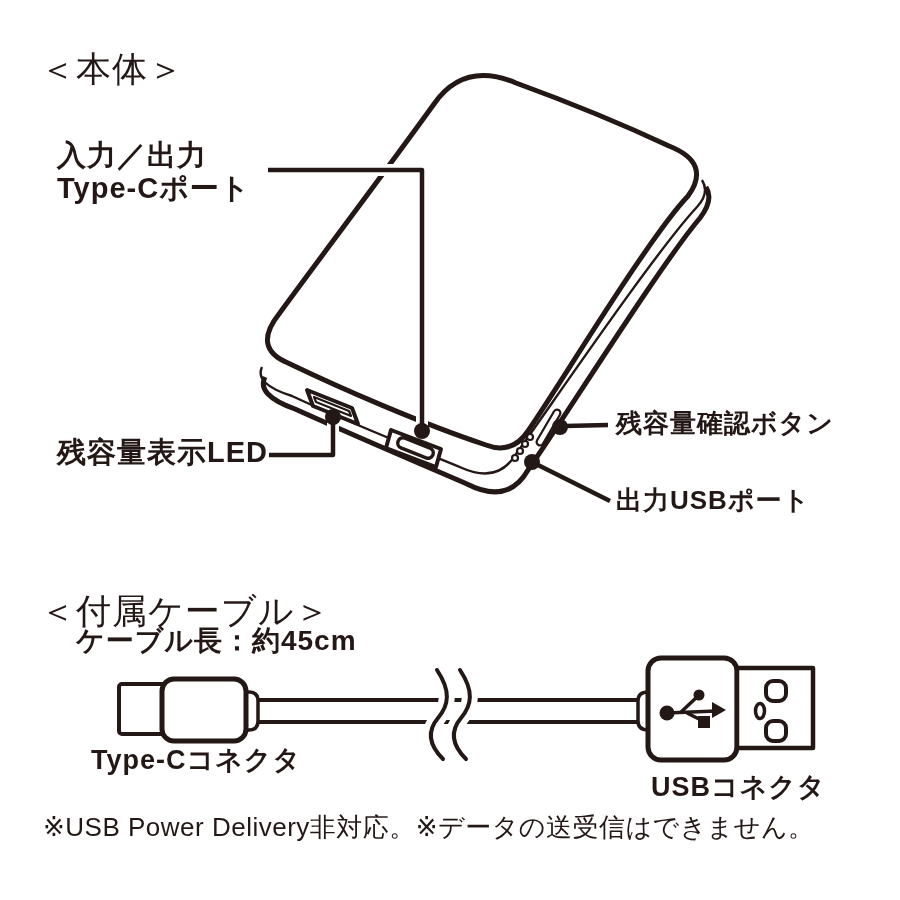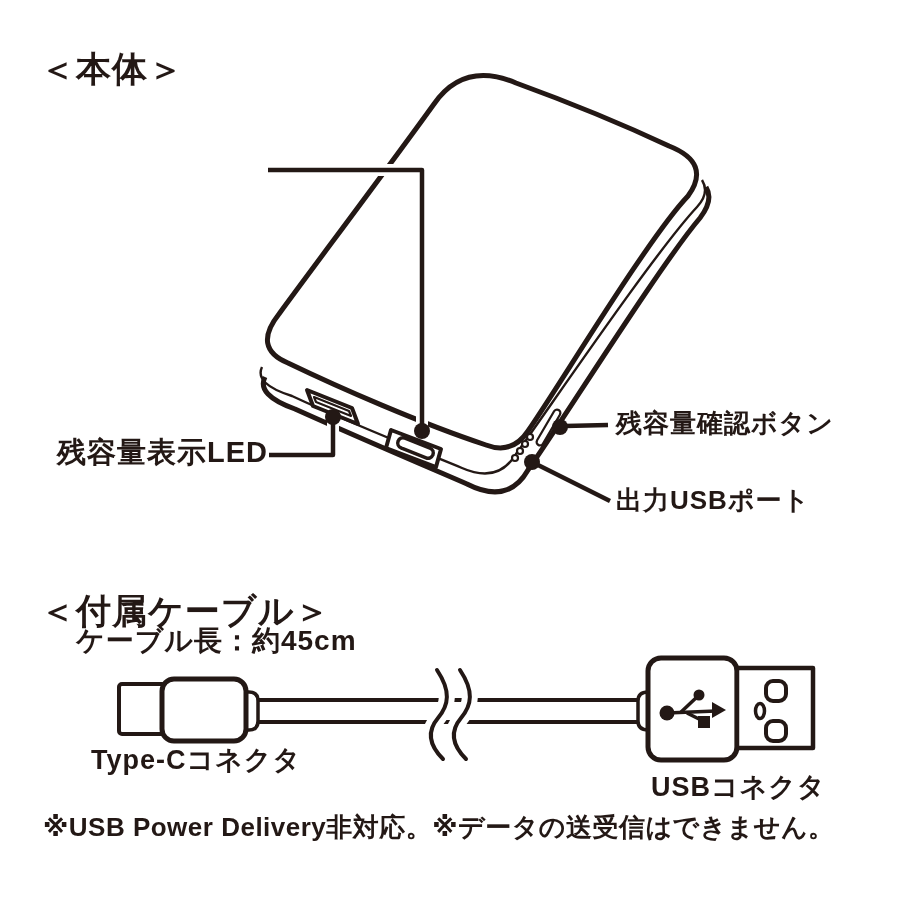--- a/index.html
+++ b/index.html
@@ -3,26 +3,26 @@
 <meta charset="utf-8">
 <style>
   html,body{margin:0;padding:0;}
   body{
     width:900px;height:900px;position:relative;background:#ffffff;
     font-family:"Liberation Sans","DejaVu Sans",sans-serif;
     color:#231815;overflow:hidden;
   }
   .art{position:absolute;left:0;top:0;width:900px;height:900px;}
   .txt{position:absolute;white-space:nowrap;color:#231815;}
-  .section-title{font-size:35px;font-weight:700;letter-spacing:1px;}
+  .section-title{font-size:35px;font-weight:400;letter-spacing:1px;}
   .callout-label{font-size:29px;font-weight:600;letter-spacing:1px;line-height:33px;}
   .callout-label-right{font-size:26px;font-weight:600;letter-spacing:1px;}
   .sub-note{font-size:28px;font-weight:600;letter-spacing:1px;}
   .conn-label{font-size:27px;font-weight:600;letter-spacing:1px;}
-  .footer-note{font-size:26px;font-weight:700;letter-spacing:0.5px;}
+  .footer-note{font-size:26px;font-weight:400;letter-spacing:0.5px;}
 </style>
 </head>
 <body>
 
 <svg class="art" viewBox="0 0 900 900" aria-hidden="true">
 
   <g stroke="#231815" fill="none" stroke-linejoin="round">
 
     <path stroke-width="5" d="M265,377 Q256,395 295,409 C355,436 430,468 467,484 Q508,505 528,470 C560,425 660,265 700,218 Q714,200 706,187"></path>
 
@@ -112,20 +112,22 @@
       <rect x="766" y="681" width="20" height="20" rx="7" stroke-width="4" fill="#ffffff"></rect>
       <rect x="766" y="721" width="20" height="20" rx="7" stroke-width="4" fill="#ffffff"></rect>
       <ellipse cx="760" cy="711" rx="4.5" ry="7.5" stroke-width="3.5" fill="#ffffff"></ellipse>
     </g>
   </g>
 </svg>
 
 <div class="txt section-title" style="left:40px;top:46px;">＜本体＞</div>
 
 <div class="txt callout-label" style="left:57px;top:139px;">
+  <div>入力／出力</div>
+  <div>Type-Cポート</div>
 </div>
 
 <div class="txt callout-label" style="left:57px;top:436px;">残容量表示LED</div>
 
 <div class="txt callout-label-right" style="left:616px;top:406px;">残容量確認ボタン</div>
 
 <div class="txt callout-label-right" style="left:616px;top:483px;">出力USBポート</div>
 
 <div class="txt section-title" style="left:40px;top:588px;">＜付属ケーブル＞</div>
 

